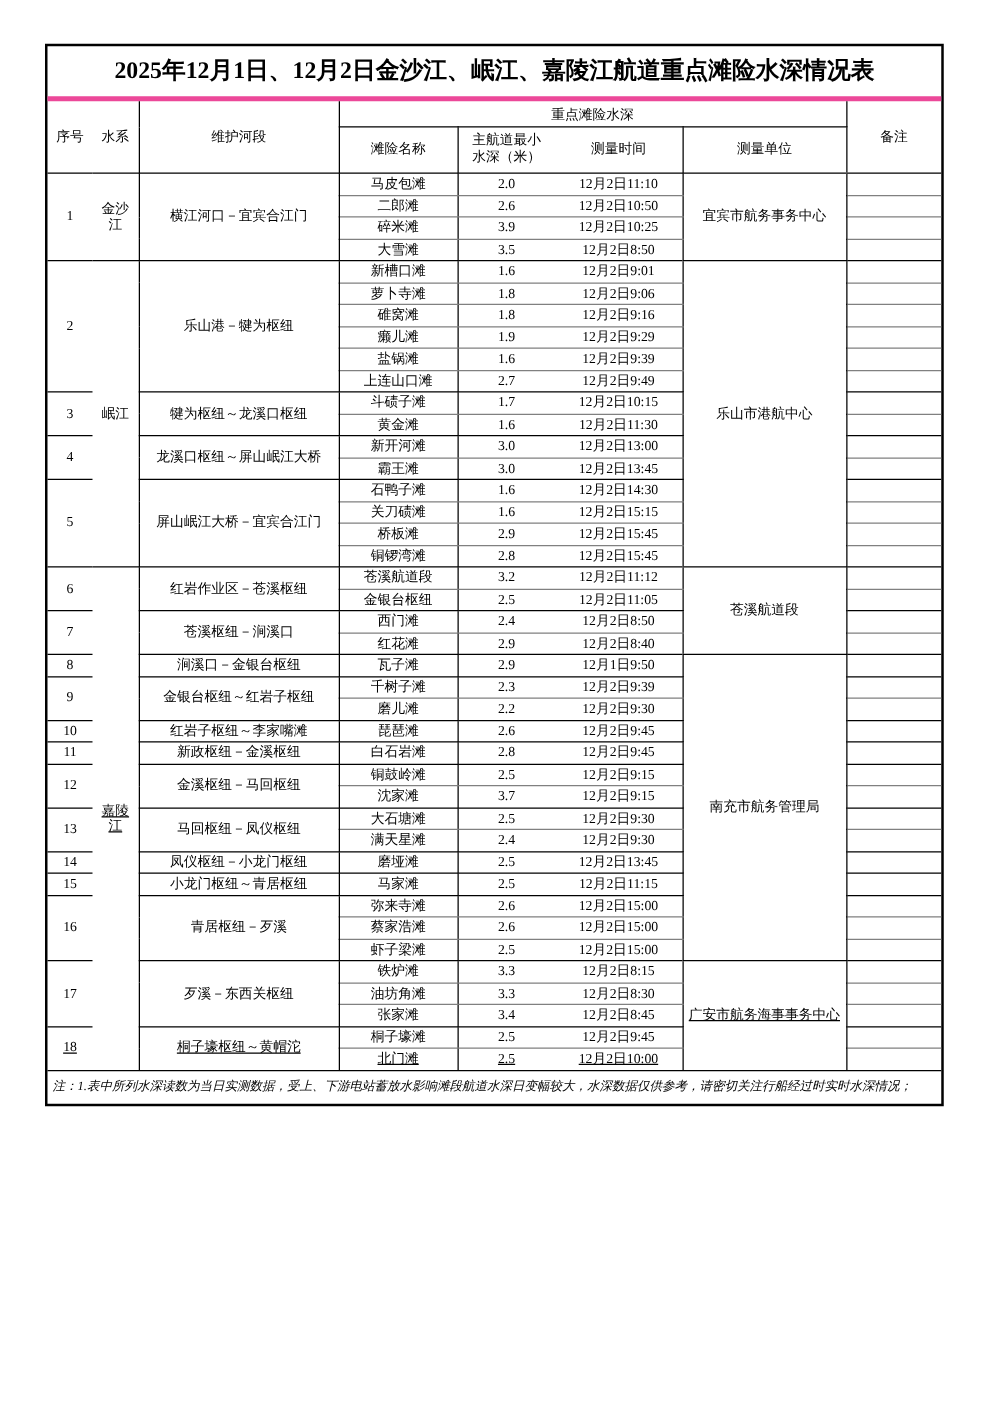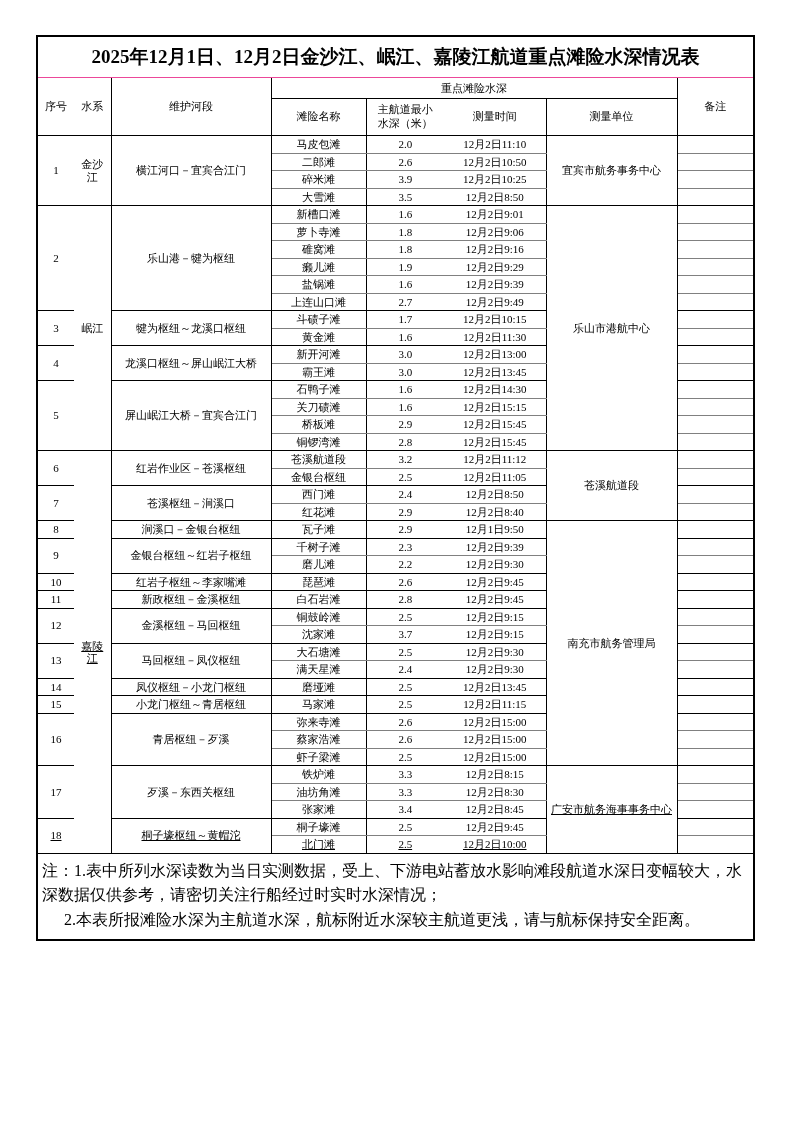--- a/index.html
+++ b/index.html
@@ -6,42 +6,42 @@
   .page{
     position:relative;width:789px;height:1122px;background:#ffffff;margin:0 auto;
     font-family:"Liberation Serif","DejaVu Serif",serif;color:#000;
   }
   .sheet{
     position:absolute;left:36px;top:35px;width:719px;
     border:2px solid #000;box-sizing:border-box;background:#fff;
   }
   .title{
     height:40px;line-height:40px;text-align:center;
-    font-size:19px;font-weight:bold;border-bottom:1px solid #ec4899;
+    font-size:19px;font-weight:bold;border-bottom:4px solid #ec4899;
     white-space:nowrap;overflow:hidden;
   }
   table{border-collapse:collapse;table-layout:fixed;width:100%;}
   col.c-seq{width:36px;} col.c-sys{width:37px;} col.c-seg{width:160px;}
   col.c-name{width:95px;} col.c-depth{width:78px;} col.c-time{width:102px;}
   col.c-unit{width:131px;} col.c-rem{width:76px;}
   th,td{
     padding:0 2px;text-align:center;vertical-align:middle;
     font-size:11px;font-weight:normal;overflow:hidden;
   }
   thead th{font-weight:normal;}
   th.h-top{height:20px;border-bottom:1px solid #000;}
   th.h-sub{height:36px;border-bottom:1px solid #000;white-space:pre-line;line-height:1.25;}
   th.h-span{border-bottom:1px solid #000000;margin-left:14px;}
   .br{border-right:1px solid #000;}
   tbody td{height:16.5px;line-height:1.1;}
   td.sub{border-bottom:1px solid #808080;}
   td.ge{border-bottom:1px solid #000;}
   td.nb{border-bottom:none;text-decoration:underline;}
   .notes{
-    border-top:1px solid #000;padding:5px 4px 6px 4px;font-size:16px;line-height:1.55;
+    border-top:1px solid #000;padding:5px 4px 6px 4px;font-size:10px;line-height:1.55;font-style:italic;
   }
   .notes .n2{padding-left:22px;}
 </style>
 </head>
 <body>
 
 <div class="page">
   <div class="sheet">
     <div class="title">2025年12月1日、12月2日金沙江、岷江、嘉陵江航道重点滩险水深情况表</div>
     <table>
@@ -359,16 +359,15 @@
           <tr>
             <td class="nb br">北门滩</td>
             <td class="nb">2.5</td>
             <td class="nb br">12月2日10:00</td>
             <td class="nb"></td>
           </tr>
         </tbody>
     </table>
     <div class="notes">
       <div class="n1">注：1.表中所列水深读数为当日实测数据，受上、下游电站蓄放水影响滩段航道水深日变幅较大，水深数据仅供参考，请密切关注行船经过时实时水深情况；</div>
-      <div class="n2">2.本表所报滩险水深为主航道水深，航标附近水深较主航道更浅，请与航标保持安全距离。</div>
     </div>
   </div>
 </div>
 
 </body></html>

